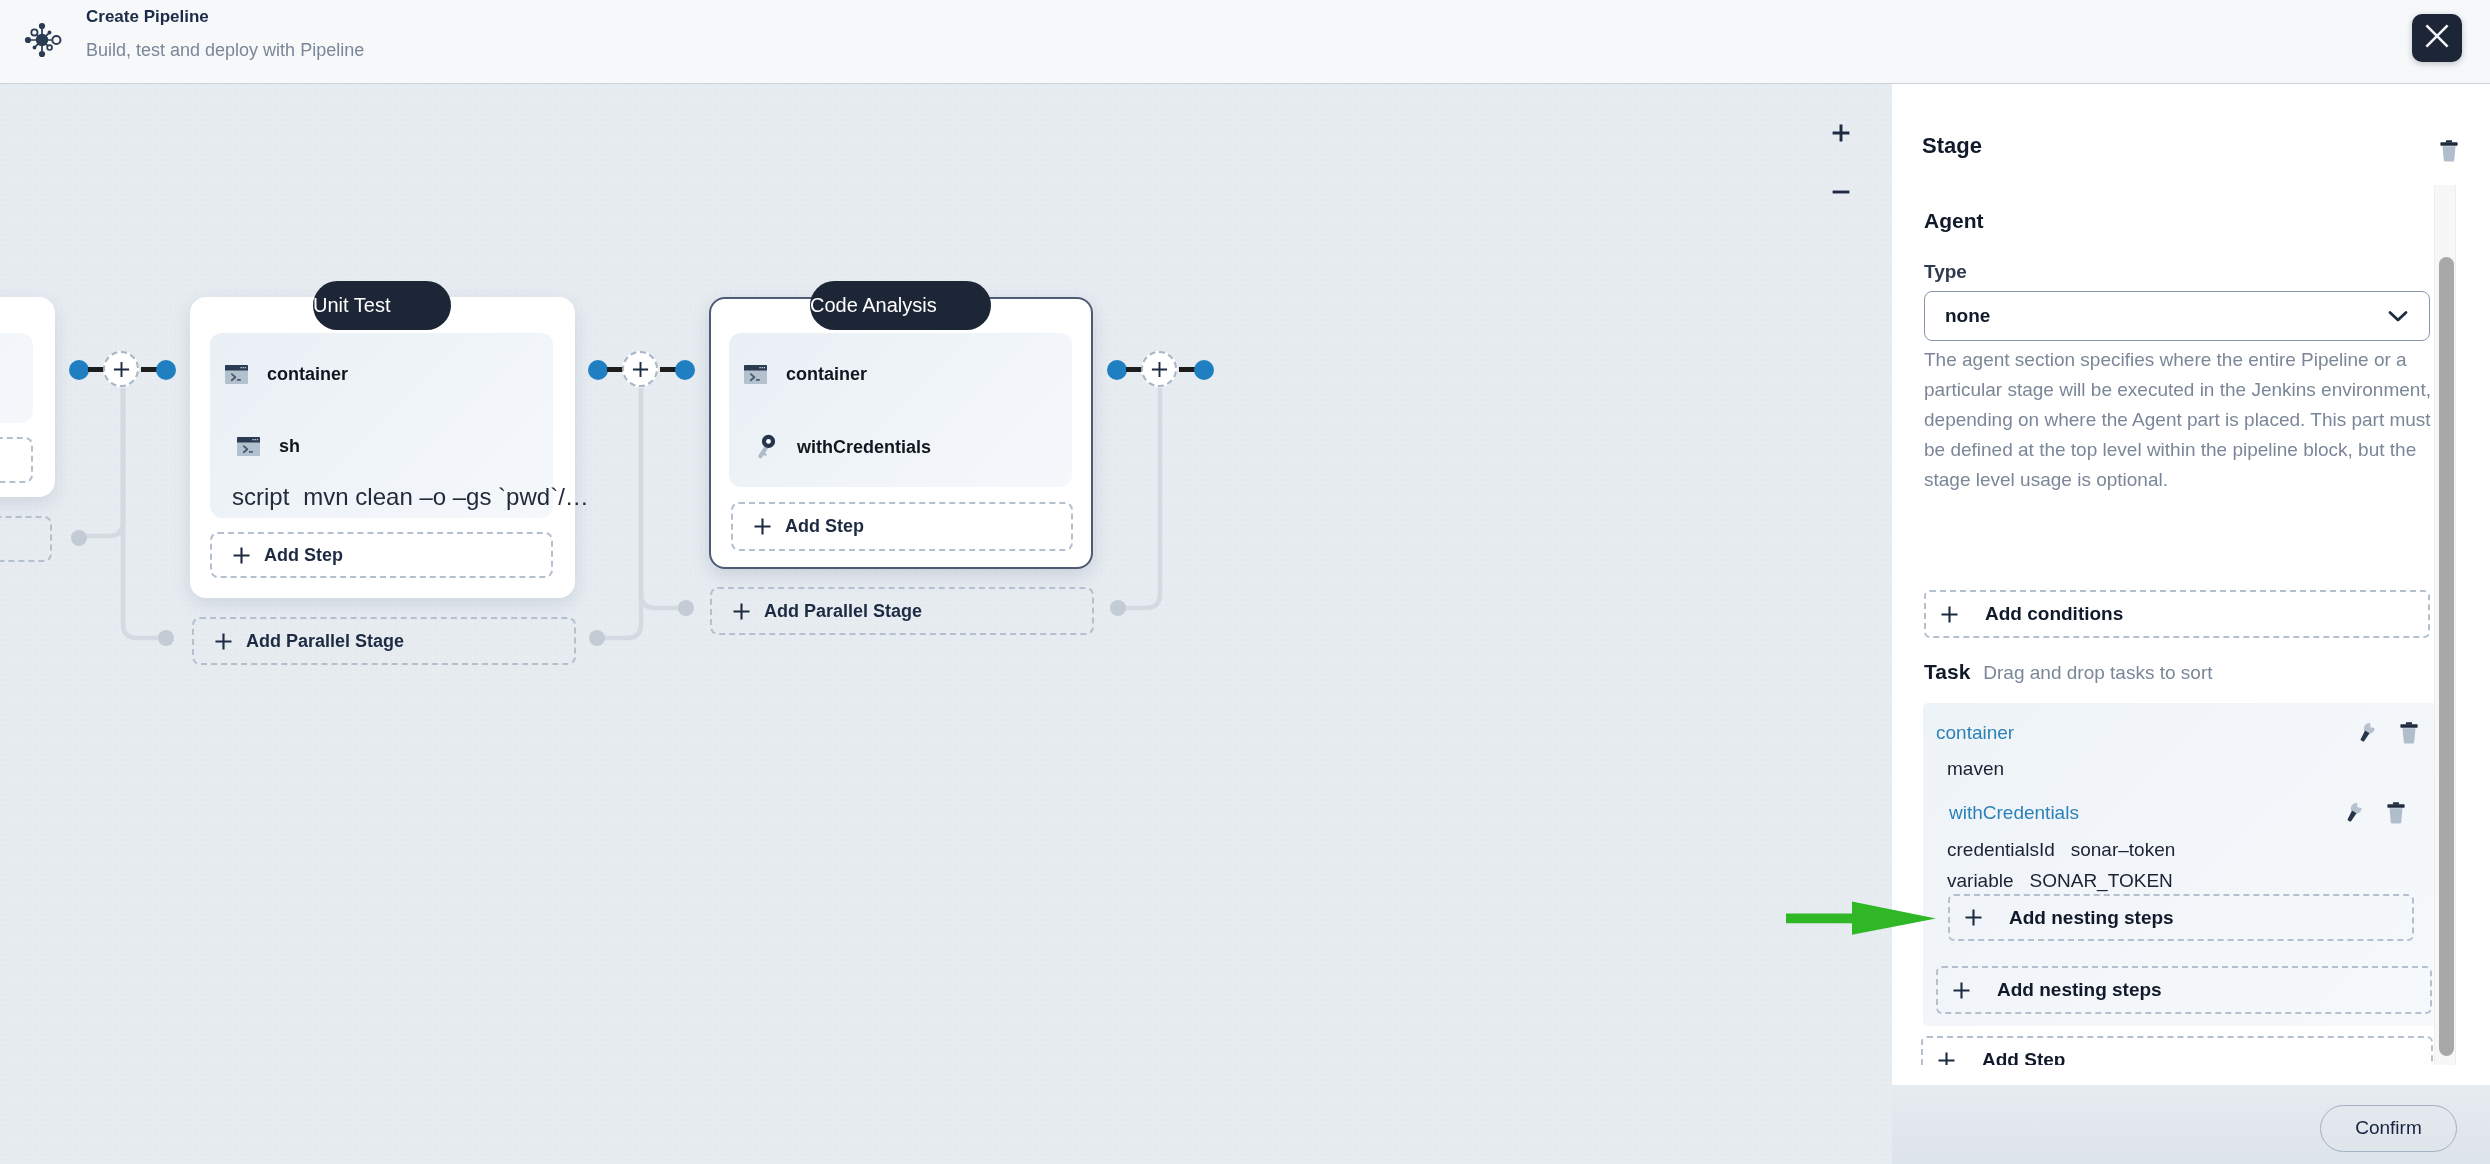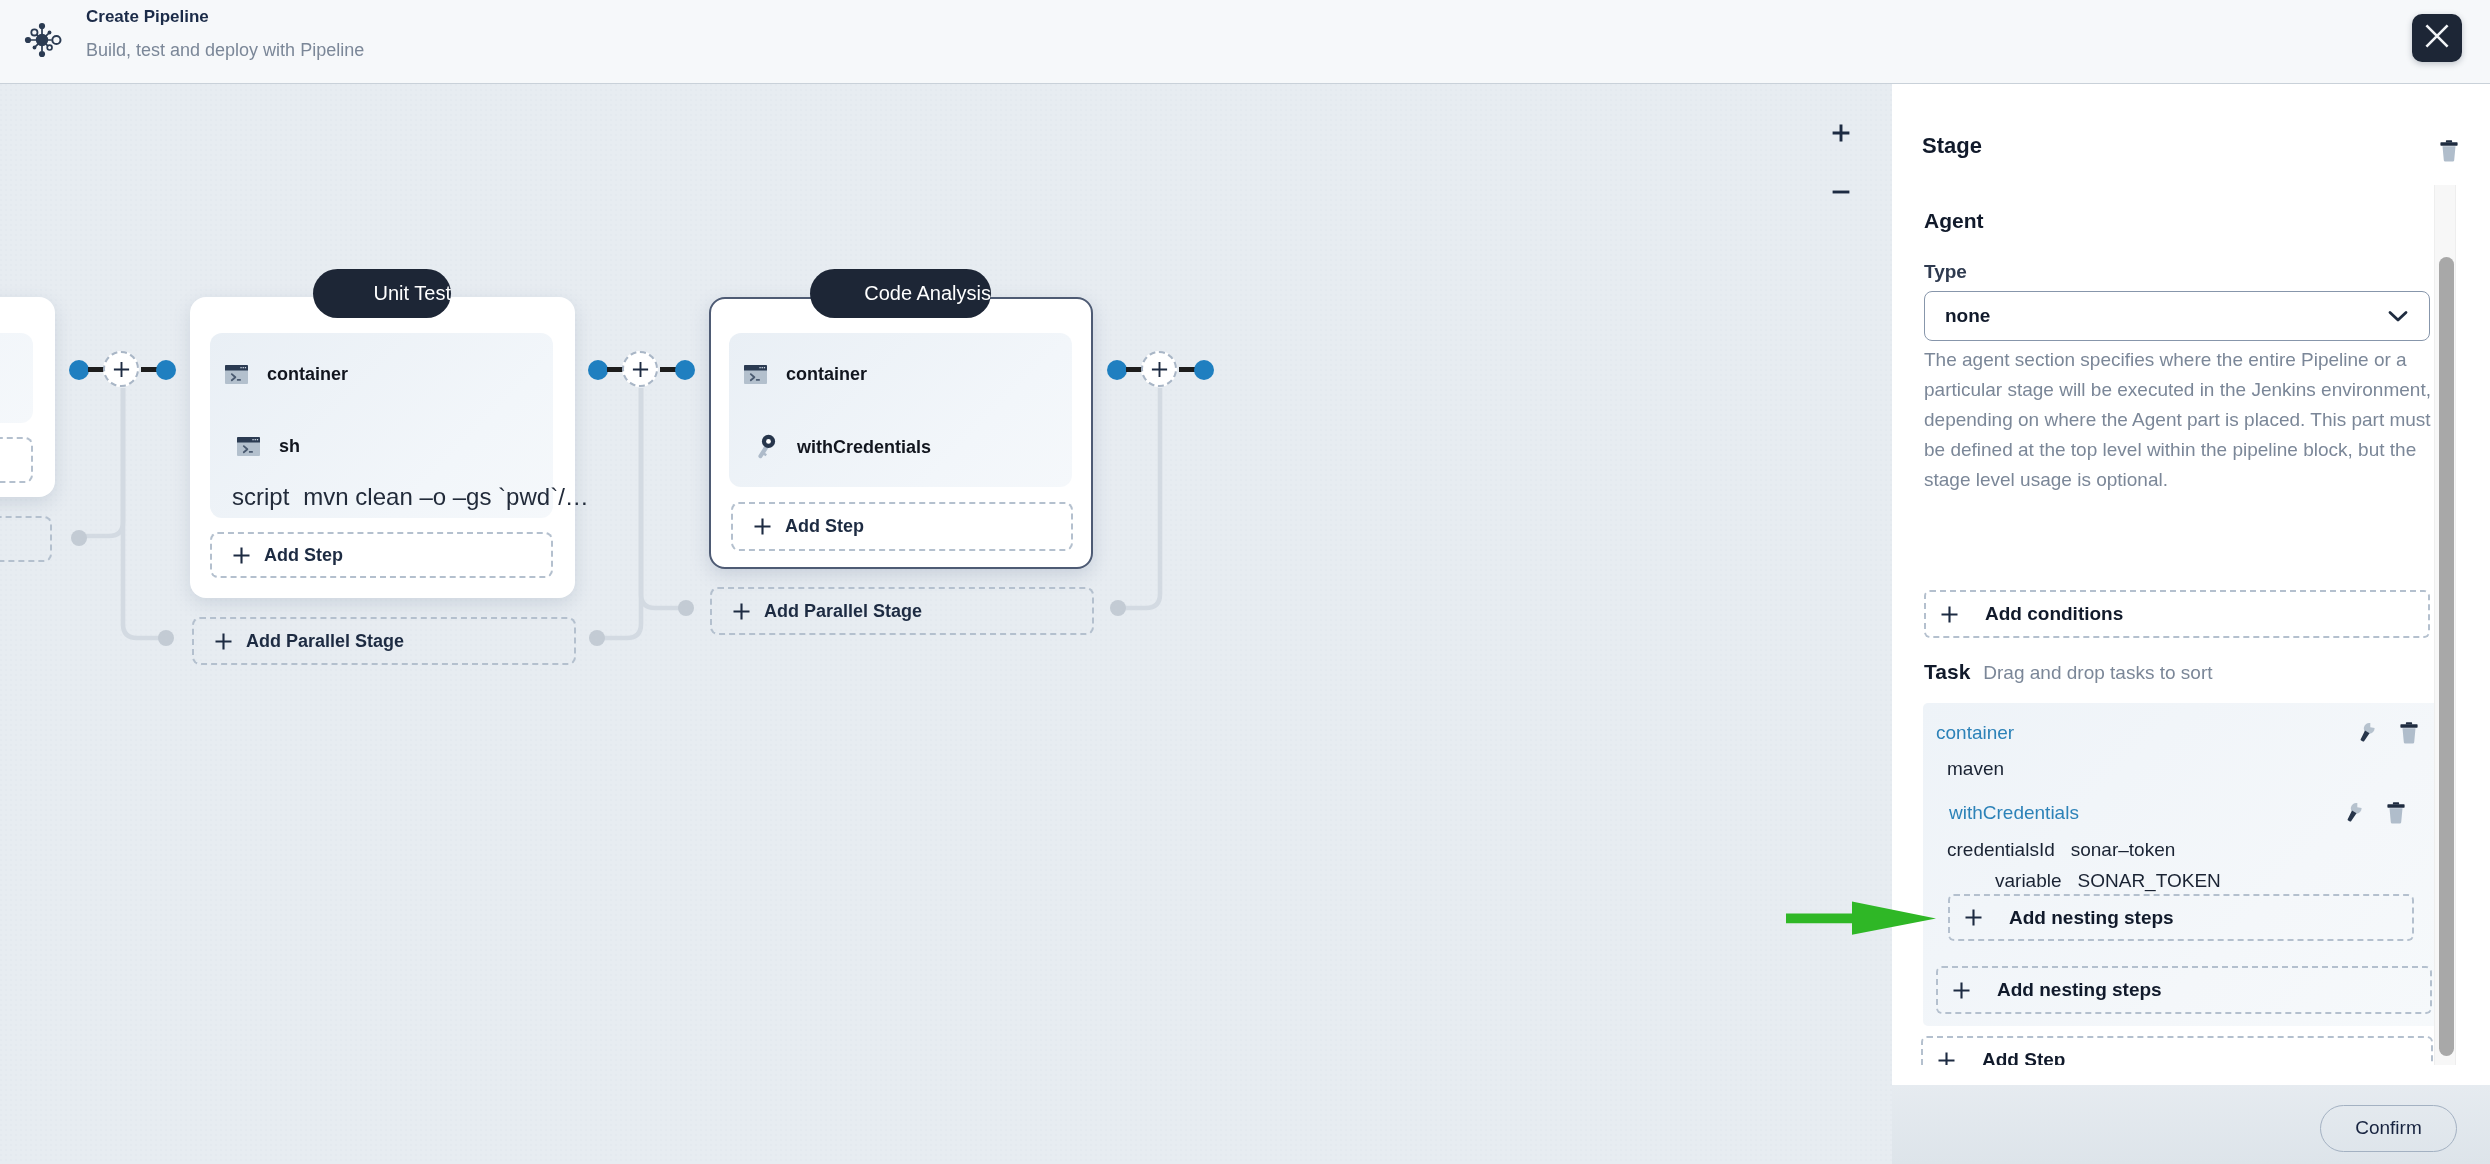--- a/index.html
+++ b/index.html
@@ -43,22 +43,22 @@
   .zoom-ctl { position: absolute; color: #1d2b42; cursor: pointer; line-height: 0; }
 
   
   .stage {
     position: absolute; background: #ffffff; border-radius: 16px;
     box-shadow: 0 6px 18px rgba(90,110,140,.18);
   }
   .stage.sel { border: 2px solid #4e5b74; box-shadow: 0 6px 18px rgba(90,110,140,.22); }
   .stage-label {
     position: absolute; background: #1d2636; color: #ffffff;
-    border-radius: 25px; font-size: 20px; line-height: 49px; text-align: right;
-    white-space: nowrap; z-index: 5;
+    border-radius: 25px; font-size: 20px; line-height: 49px; text-align: left;
+    white-space: nowrap; z-index: 5; margin-top: 12px;
   }
   .steps-box { position: absolute; background: linear-gradient(135deg,#e9eff5 0%, #f2f6fa 70%, #f5f8fb 100%); border-radius: 12px; }
   .step-row { position: absolute; display: flex; align-items: center; }
   .step-name { font-size: 18px; font-weight: bold; color: #12161f; }
   .step-attr { position: absolute; font-size: 24px; color: #222b3a; white-space: nowrap; }
   .step-attr .k { margin-right: 14px; }
   .dashed-btn {
     position: absolute; border: 2px dashed #b4c0ce; border-radius: 8px;
     display: flex; align-items: center; background: transparent;
   }
@@ -431,21 +431,21 @@
               </span>
               <span class="icon-btn">
                 <svg width="18" height="22" viewBox="0 0 18 22">
                   <path d="M2.5 6.2 h13 l-1.3 14.1 a1.4 1.4 0 0 1 -1.4 1.2 h-7.6 a1.4 1.4 0 0 1 -1.4 -1.2 Z" fill="#b0bdcb"></path>
                   <rect x="0.4" y="2.3" width="17.2" height="3.4" rx="0.7" fill="#1f2c40"></rect>
                   <rect x="5.9" y="0.3" width="6.2" height="2.3" rx="0.6" fill="#1f2c40"></rect>
                 </svg>
               </span>
             </div>
             <div class="task-attr" style="position:absolute;left:24px;top:136px;"><span>credentialsId</span><span style="display:inline-block;width:16px"></span><span>sonar–token</span></div>
-            <div class="task-attr" style="position:absolute;left:24px;top:167px;margin-left:48px;"><span>variable</span><span style="display:inline-block;width:16px"></span><span>SONAR_TOKEN</span></div>
+            <div class="task-attr" style="position:absolute;left:24px;top:167px;"><span>variable</span><span style="display:inline-block;width:16px"></span><span>SONAR_TOKEN</span></div>
 
             <div class="pdashed" style="position:absolute;left:25px;top:191px;width:466px;height:47px;">
               <span class="plus">
                 <svg width="17" height="17" viewBox="0 0 17 17">
                   <path d="M8.5 0.5 L8.5 16.5 M0.5 8.5 L16.5 8.5" stroke="#1d2b42" stroke-width="2.1"></path>
                 </svg>
               </span>
               <span class="lbl">Add nesting steps</span>
             </div>
             <div class="pdashed" style="position:absolute;left:13px;top:263px;width:496px;height:48px;">

